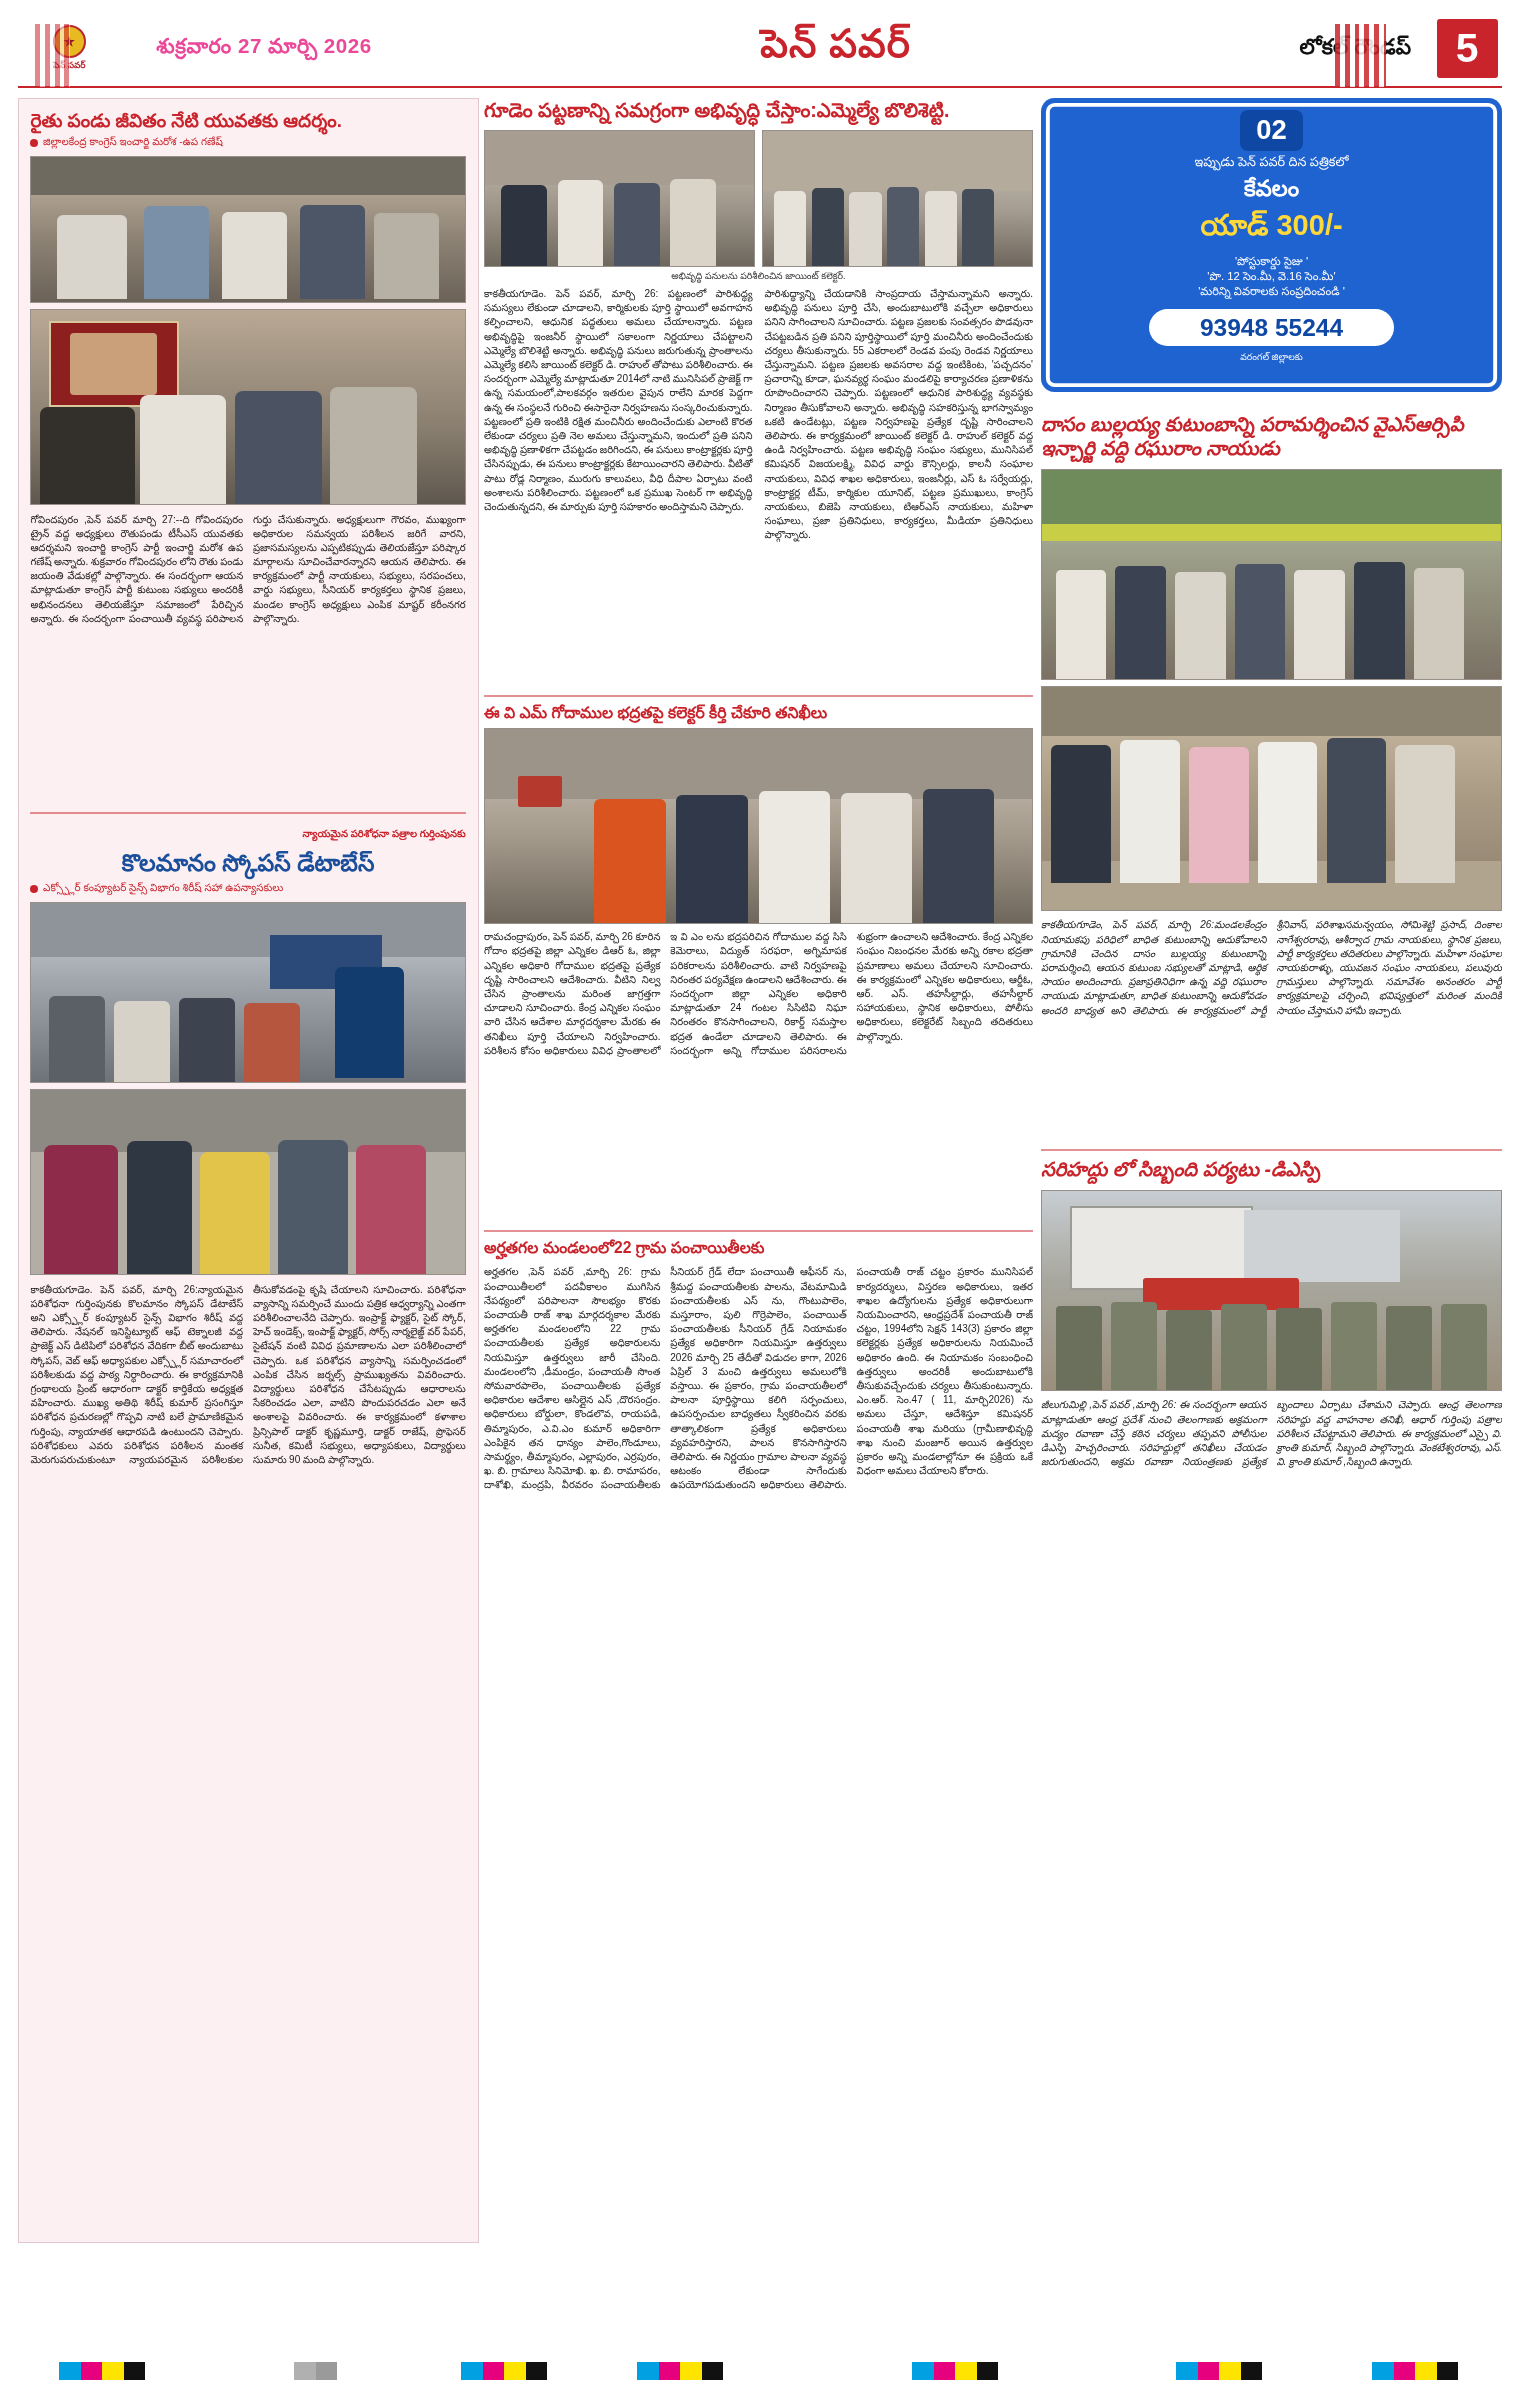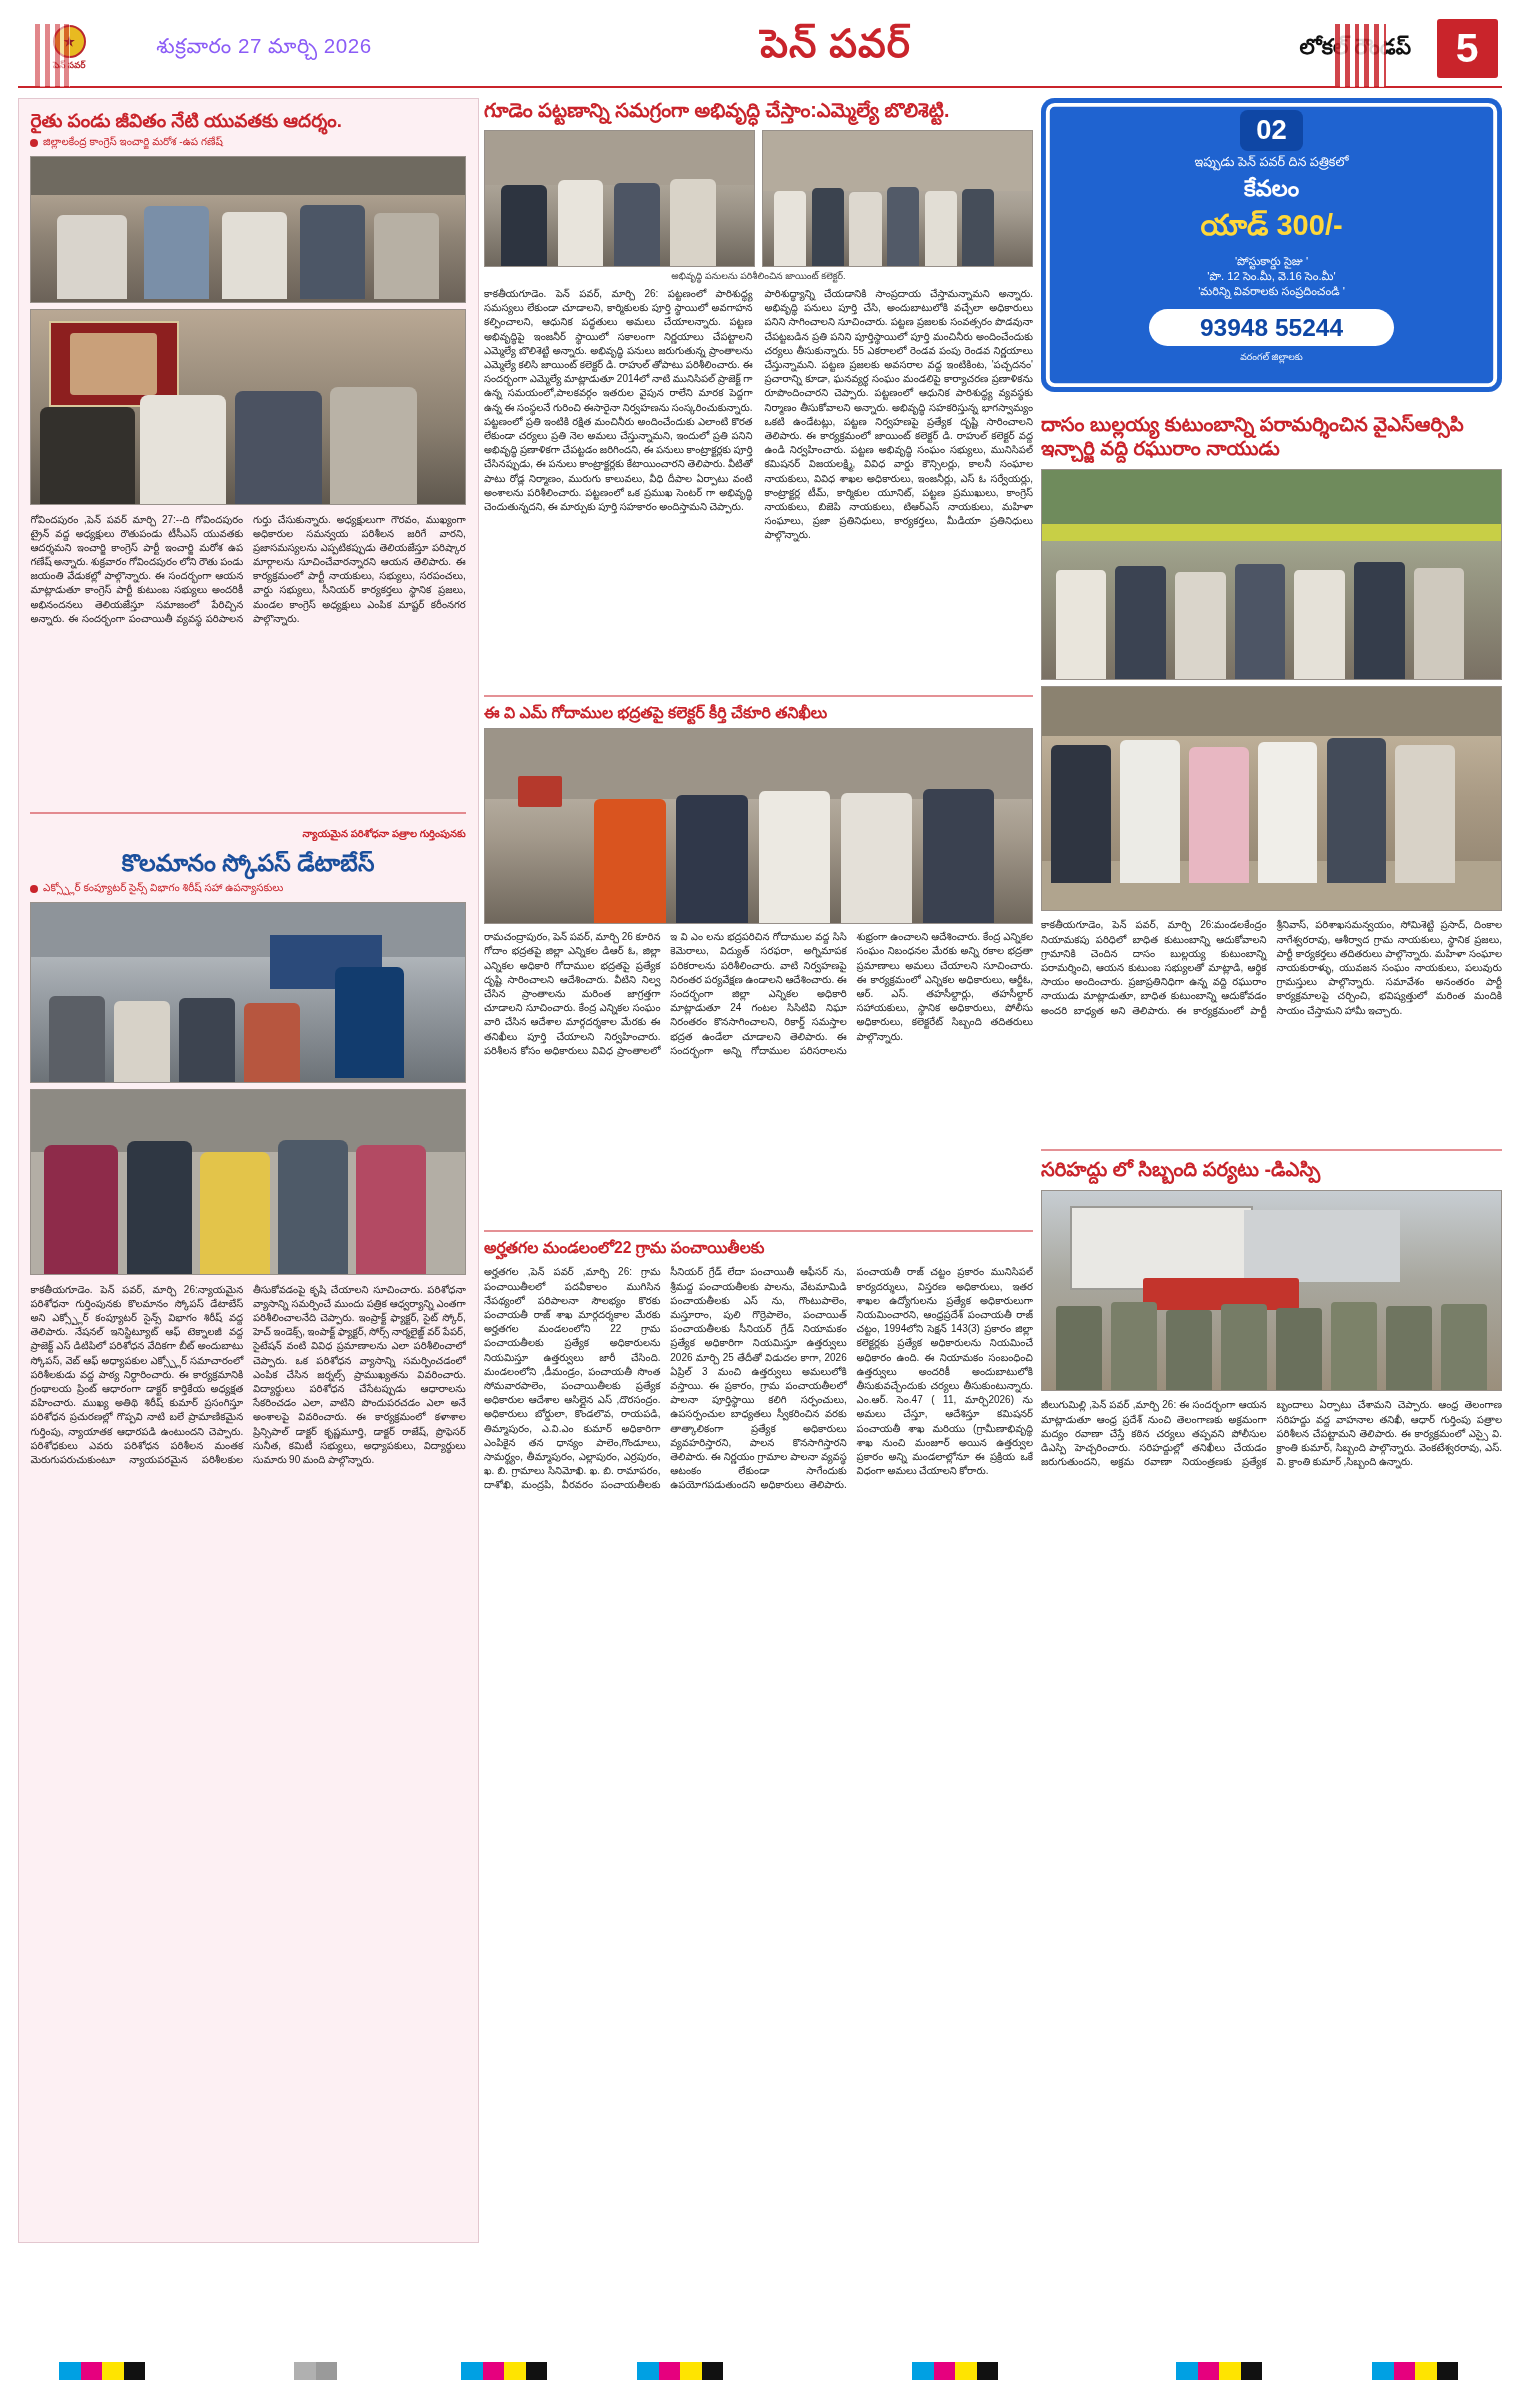--- a/index.html
+++ b/index.html
@@ -28,21 +28,21 @@
     width:76px; height:61px; margin-left:13.7px;
     display:flex; flex-direction:column; align-items:center; justify-content:center;
   }
   .mh-logo .circ {
     width:33px;height:33px;border-radius:50%;background:#e8ba21;
     border:2px solid #b9272d; display:flex;align-items:center;justify-content:center;
     font-size:12.7px;color:#8e1d21;font-weight:bold;
   }
   .mh-logo .lbl { font-size:8.8px; color:#b9272d; font-weight:bold; margin-top:2px;}
   .mh-date {
-    font-size:20.6px; color:#8b5cf6; margin-left:49px; font-weight:normal;
+    font-size:20.6px; color:#ec4899; margin-left:49px; font-weight:bold;
     letter-spacing:0.5px;
   }
   .mh-title {
     flex:1; text-align:center; font-size:39px; font-weight:bold; color:#c9242b;
     letter-spacing:1px;
   }
   .mh-section {
     font-size:21.6px; font-weight:bold; color:#111; margin-right:25.5px;
   }
   .mh-pageno {
@@ -266,21 +266,21 @@
     <div class="l1">ఇప్పుడు పెన్ పవర్ దిన పత్రికలో</div>
     <div class="l3">కేవలం</div>
     <div class="l4">యాడ్ 300/-</div>
     <div class="l5">'పోస్టుకార్డు సైజు '</div>
     <div class="l6">'పొ. 12 సెం.మీ, వె.16 సెం.మీ'</div>
     <div class="l7">'మరిన్ని వివరాలకు సంప్రదించండి '</div>
     <div class="phone">93948 55244</div>
     <div class="foot">వరంగల్ జిల్లాలకు</div>
   </div>
 
-  <div class="right-wrap" style="top:412px;">
+  <div class="right-wrap" style="top:412px;font-style:italic;">
     <div class="hd-red" style="font-size:19.6px;">దాసం బుల్లయ్య కుటుంబాన్ని పరామర్శించిన వైఎస్ఆర్సిపి ఇన్చార్జి వద్ది రఘురాం నాయుడు</div>
 
     <div class="photo" style="height:211px;margin-top:7.8px;">
       <div style="position:absolute;inset:0;background:linear-gradient(180deg,#b8c7a8 0%,#9a9b86 45%,#7a7164 100%);"></div>
       <div style="position:absolute;left:0;top:0;right:0;height:26%;background:#6f8b5c;"></div>
       <div style="position:absolute;left:0;top:26%;right:0;height:8%;background:#c8cf46;"></div>
       <div style="position:absolute;left:3%;top:48%;width:11%;height:52%;background:#e9e5dc;border-radius:4.9px 4.9px 0 0;"></div>
       <div style="position:absolute;left:16%;top:46%;width:11%;height:54%;background:#3b4352;border-radius:4.9px 4.9px 0 0;"></div>
       <div style="position:absolute;left:29%;top:49%;width:11%;height:51%;background:#dad5cb;border-radius:4.9px 4.9px 0 0;"></div>
       <div style="position:absolute;left:42%;top:45%;width:11%;height:55%;background:#4d5565;border-radius:4.9px 4.9px 0 0;"></div>

